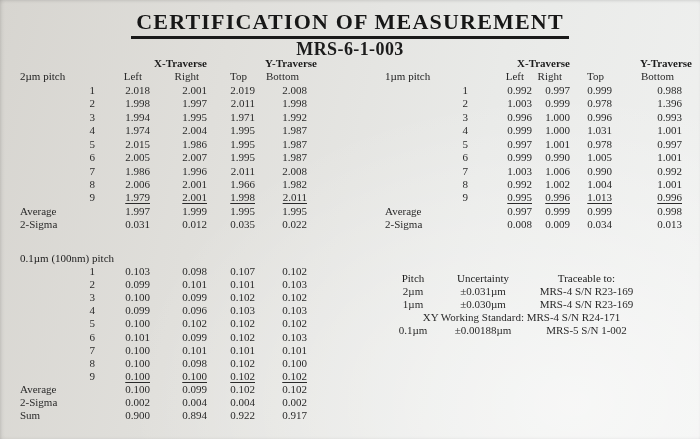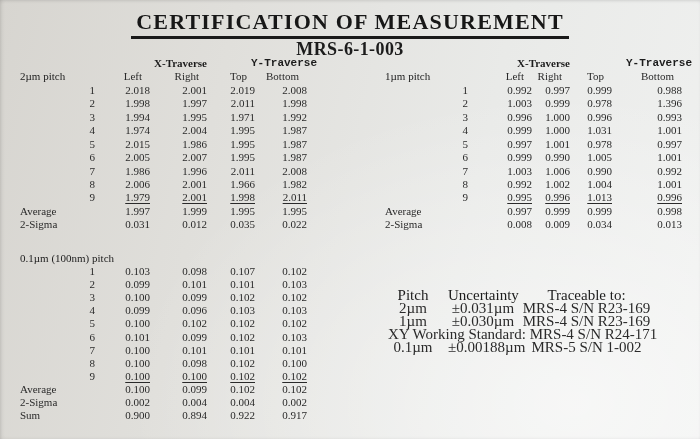--- a/index.html
+++ b/index.html
@@ -13,27 +13,27 @@
   .header{position:absolute;top:9px;left:0;width:100%;text-align:center;}
   .title{display:inline-block;font-weight:bold;font-size:22px;letter-spacing:1.2px;
     color:#171717;border-bottom:3px solid #1a1a1a;padding:0 5px 1px;}
   .subtitle{font-weight:bold;font-size:18px;letter-spacing:0.4px;color:#1c1c1c;margin-top:0;}
   .mtable{position:absolute;display:grid;font-size:11px;}
   .mtable .c{height:var(--rh,13.45px);line-height:var(--rh,13.45px);white-space:nowrap;}
   .c.lab{text-align:left;}
   .c.num,.c.val{text-align:right;}
   .c.hdr{padding-right:8px;}
   .c.grp{text-align:right;font-weight:bold;color:#1c1c1c;}
-  .c.g2{transform:translateX(10px);font-family:Liberation Mono, monospace;}
+  .c.g2{transform:translateX(10px);}
   .c.bold{font-weight:normal;color:#1c1c1c;}
   .c.u{text-decoration:underline;text-underline-offset:2px;text-decoration-thickness:1px;}
   #t0{left:20px;top:57px;grid-template-columns:58px 17px 55px 57px 48px 52px;}
   #t1{left:385px;top:57px;grid-template-columns:42px 41px 64px 38px 42px 70px;}
   #t2{left:20px;top:252px;grid-template-columns:58px 17px 55px 57px 48px 52px;--rh:13.1px;}
-  .trace{position:absolute;left:378px;top:289px;display:grid;font-size:15px;
+  .trace{position:absolute;left:378px;top:272px;display:grid;font-size:11px;
     grid-template-columns:70px 70px 137px;}
   .trace .c{height:12.9px;line-height:12.9px;white-space:nowrap;}
   .c.ctr{text-align:center;}
   .c.ws{text-align:center;padding-left:10px;}
 </style>
 </head>
 <body>
 
 <div class="page">
   <div class="header">

